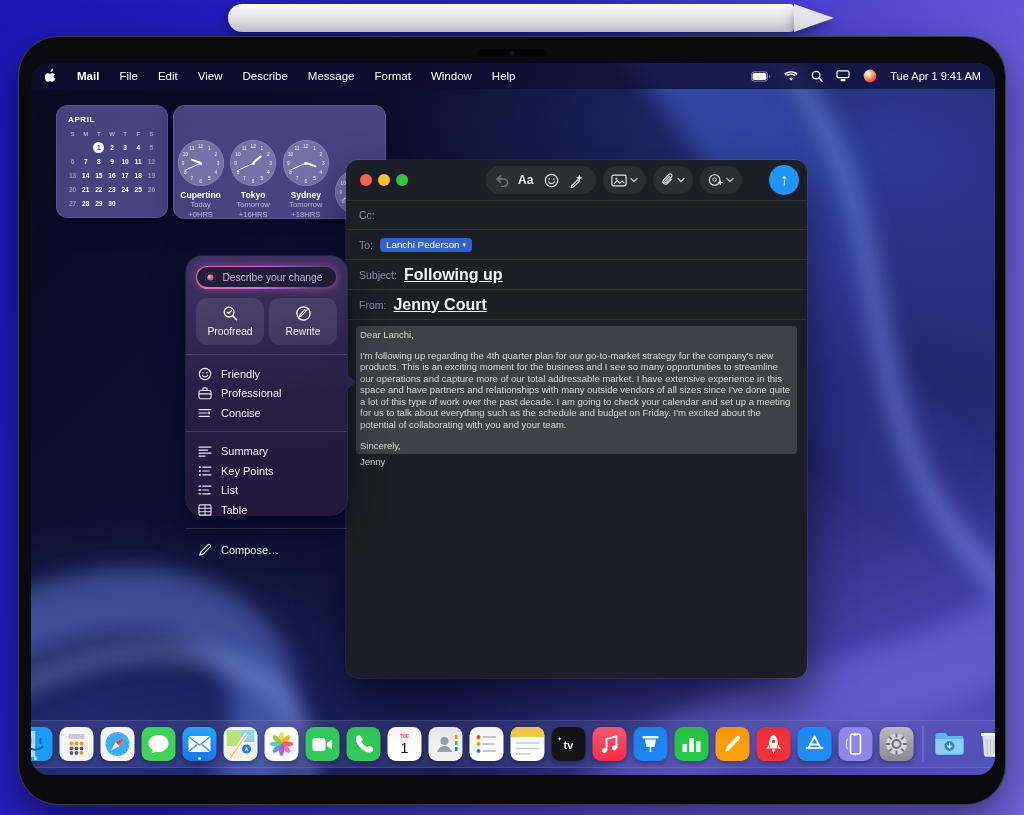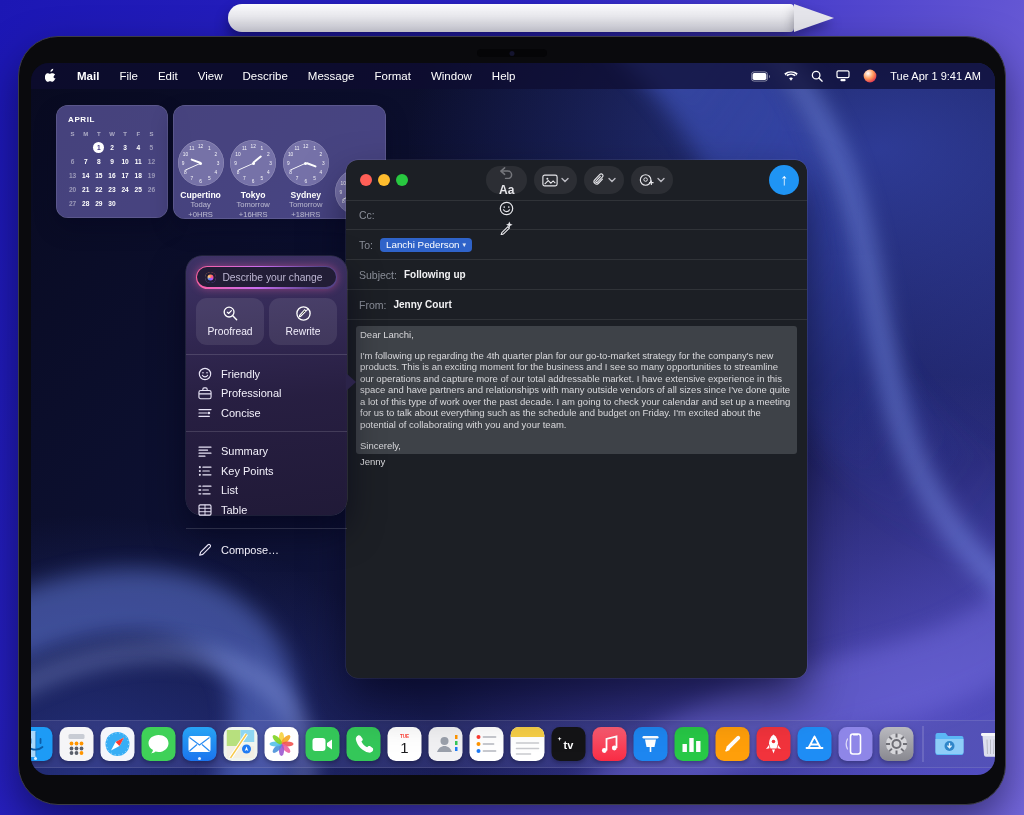--- a/index.html
+++ b/index.html
@@ -87,32 +87,32 @@
 
   
   .mail{position:absolute;left:315px;top:97px;width:461px;height:518px;border-radius:12px;background:#1c1f25;
     box-shadow:0 0 0 .5px rgba(255,255,255,.14),0 22px 44px rgba(0,0,20,.55);z-index:20;color:#e8e8ea;}
   .mail-header{position:relative;height:40px;}
   .tl{position:absolute;top:14px;width:12px;height:12px;border-radius:50%;}
   .tl-close{left:14px;background:#ff5f57;}
   .tl-min{left:32px;background:#febc2e;}
   .tl-zoom{left:50px;background:#28c840;}
   .tb-cluster{position:absolute;left:140px;top:6px;display:flex;align-items:center;gap:7px;}
-  .tb-group{display:flex;align-items:center;gap:4px;background:rgba(255,255,255,.07);border-radius:15px;height:28px;padding:0 9px;flex-direction:column;}
+  .tb-group{display:flex;align-items:center;gap:4px;background:rgba(255,255,255,.07);border-radius:15px;height:28px;padding:0 9px;}
   .tb-btn{display:flex;align-items:center;justify-content:center;gap:2px;color:#e6e6ea;}
   .tb-pill{background:rgba(255,255,255,.07);border-radius:15px;height:28px;padding:0 8px;display:flex;align-items:center;gap:3px;}
   .aa{font-size:12px;font-weight:bold;}
   .send-btn{position:absolute;right:8px;top:5px;width:30px;height:30px;border-radius:50%;background:#1f94f4;
     display:flex;align-items:center;justify-content:center;color:#fff;font-size:16px;font-weight:bold;}
   .mrow{display:flex;align-items:center;padding:0 13px;border-top:1px solid rgba(255,255,255,.09);font-size:10.5px;}
   .mlabel{color:#8b8f99;margin-right:7px;}
   .row-to{height:30px;}.row-cc{height:29px;}.row-subject{height:30px;}.row-from{height:30px;}
   .to-token{background:#2f63c9;color:#fff;border-radius:4px;padding:1.5px 6px;font-size:9.8px;display:flex;align-items:center;gap:3px;}
   .to-token .chev{font-size:7px;opacity:.85;}
-  .mvalue{color:#f2f2f4;font-weight:bold;font-size:10px;}
+  .mvalue{color:#f2f2f4;font-weight:bold;font-size:16px;text-decoration:underline;}
   .mail-body{border-top:1px solid rgba(255,255,255,.09);padding:6px 10px;font-size:9.5px;line-height:1.22;color:#d9d9dc;}
   .selection{background:#3e4248;border-radius:3px;padding:3px 4px;}
   .bgap{height:9px;}
   .sig{padding:2px 4px 0;}
 
   
   .dock{position:absolute;left:50%;bottom:7px;transform:translateX(-50%);height:48px;border-radius:20px;
     background:rgba(90,92,170,.30);box-shadow:inset 0 0 0 .5px rgba(255,255,255,.22);
     display:flex;align-items:center;gap:7px;padding:0 9px;z-index:15;}
   .dock-item{position:relative;width:34px;height:34px;border-radius:8.5px;flex:none;

